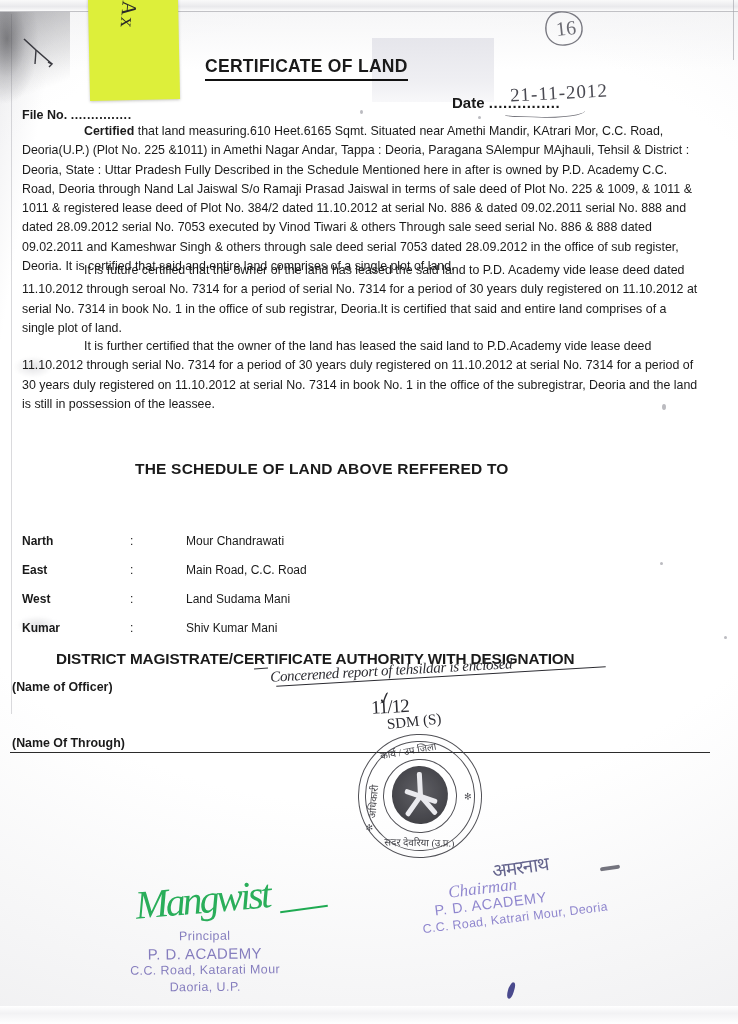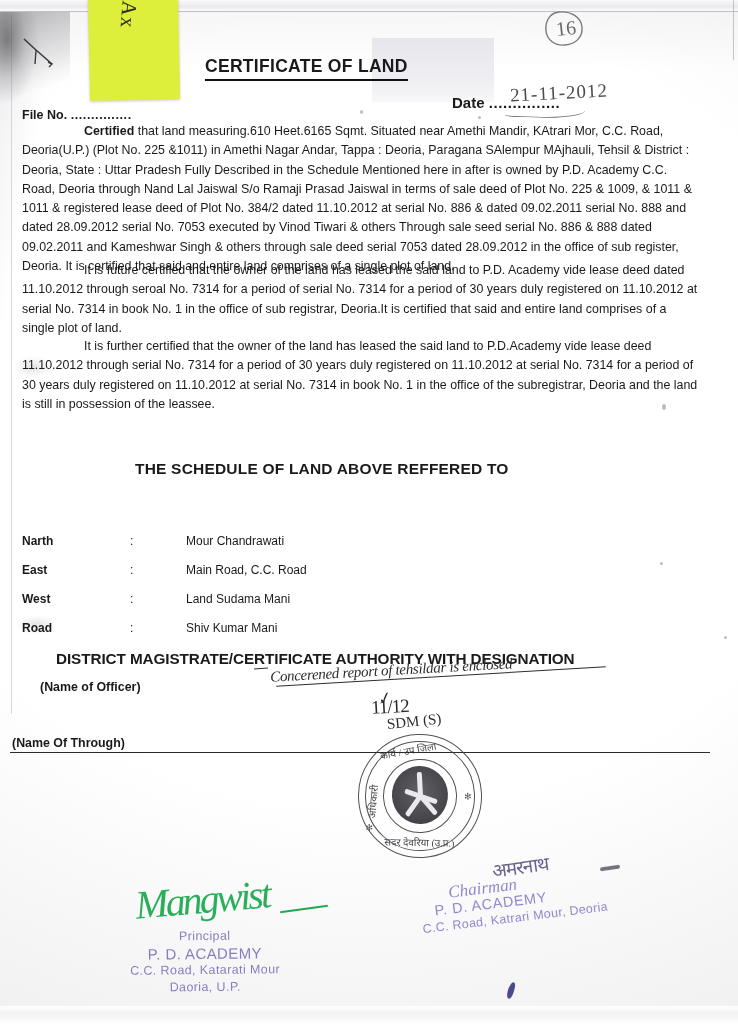--- a/index.html
+++ b/index.html
@@ -209,21 +209,20 @@
     left: 56px; top: 650px;
     font-size: 15.3px;
     font-weight: bold;
     letter-spacing: -0.1px;
   }
   .name-officer {
     position: absolute;
     left: 12px; top: 680px;
     font-size: 12.4px;
     font-weight: bold;
-    margin-left: 28px;
   }
   .name-district {
     position: absolute;
     left: 12px; top: 736px;
     font-size: 12.4px;
     font-weight: bold;
   }
   .district-rule {
     position: absolute;
     left: 10px; top: 752px;
@@ -535,21 +534,21 @@
       <span class="dir">East</span>
       <span class="colon">:</span>
       <span class="val">Main Road, C.C. Road</span>
     </div>
     <div class="row">
       <span class="dir">West</span>
       <span class="colon">:</span>
       <span class="val">Land Sudama Mani</span>
     </div>
     <div class="row">
-      <span class="dir">Road</span>
+      <span class="dir">Kumar</span>
       <span class="colon">:</span>
       <span class="val">Shiv Kumar Mani</span>
     </div>
   </div>
 
   <div class="magistrate-heading">DISTRICT MAGISTRATE/CERTIFICATE AUTHORITY WITH DESIGNATION</div>
   <div class="name-officer">(Name of Officer)</div>
   <div class="name-district">(Name Of Through)</div>
   <div class="district-rule"></div>
 

